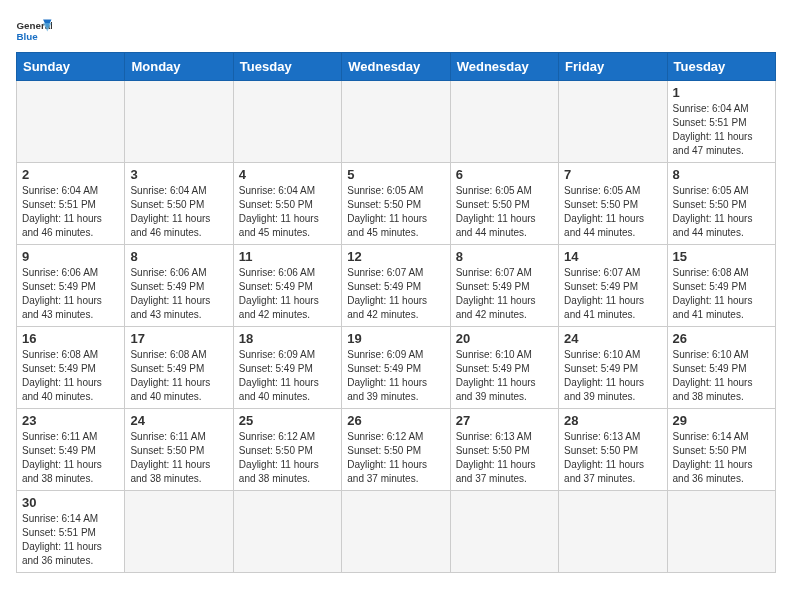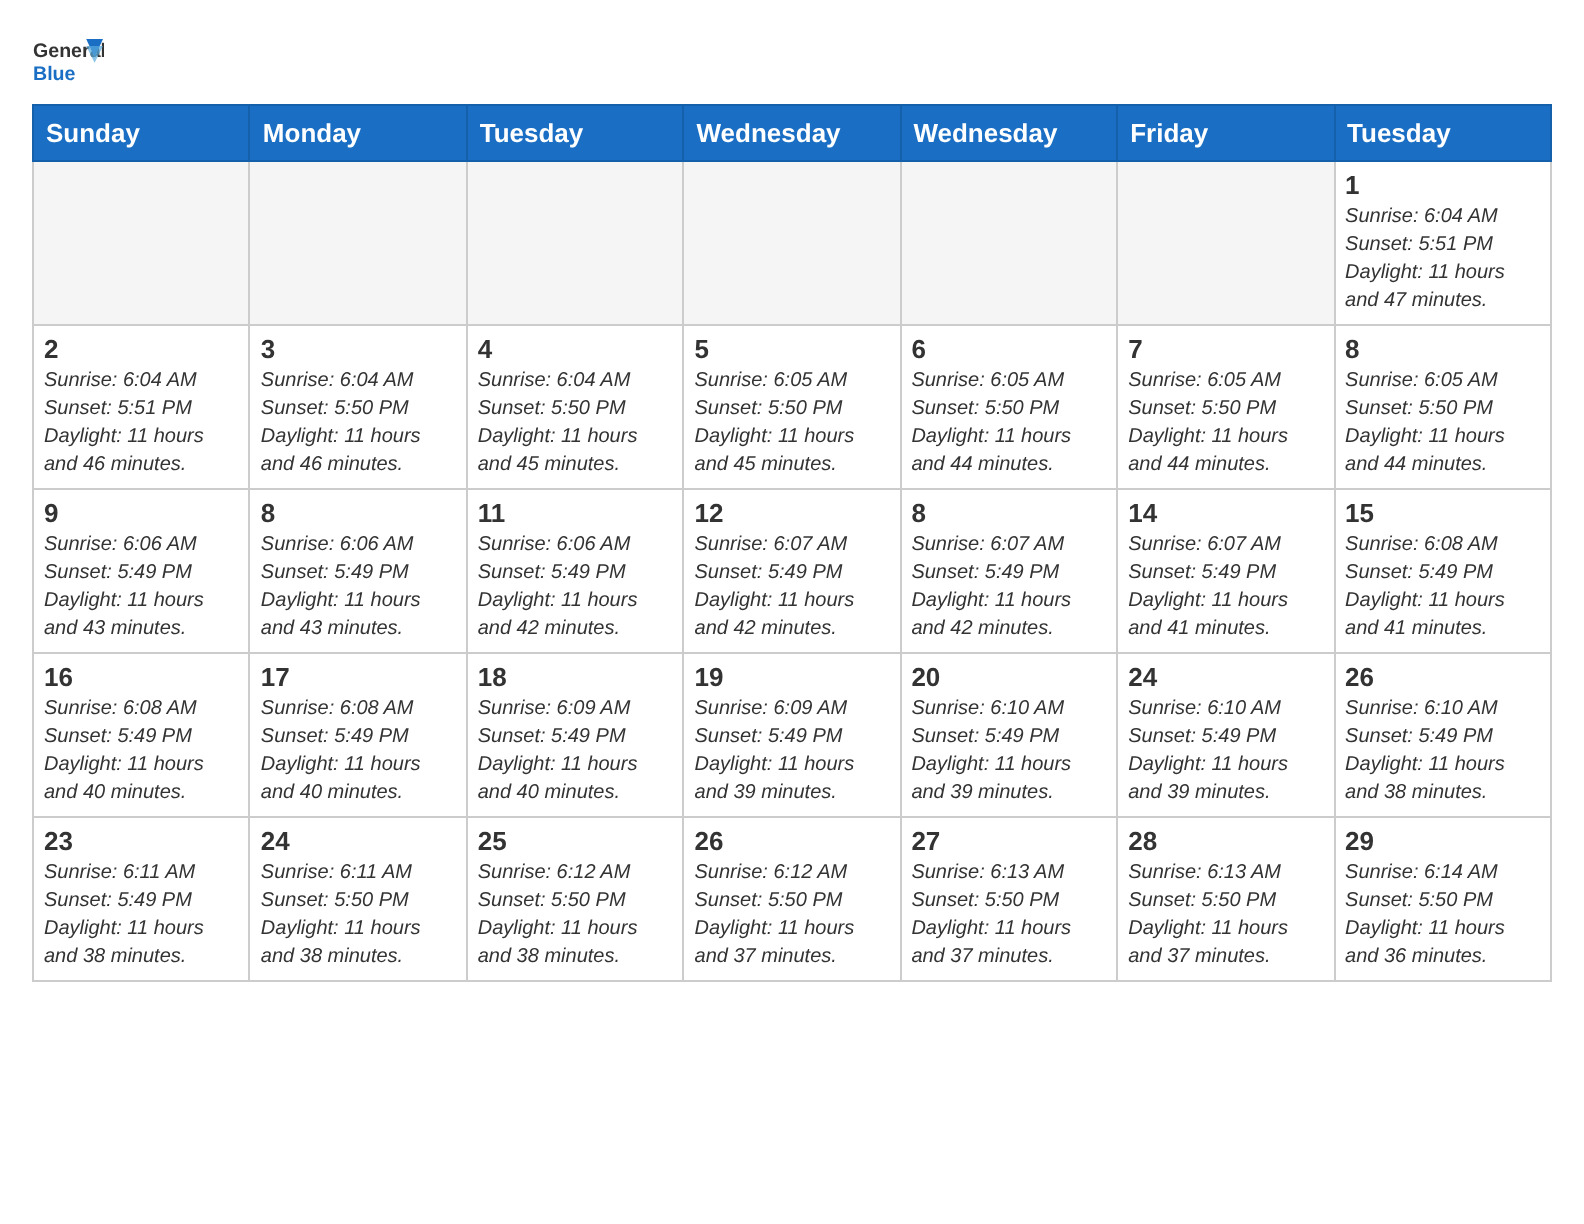--- a/index.html
+++ b/index.html
@@ -67,21 +67,20 @@
     .day-number {
       font-size: 13px;
       font-weight: bold;
       display: block;
       margin-bottom: 2px;
     }
     .day-info {
       font-size: 10px;
       line-height: 1.4;
       color: #333;
-      font-style: italic;
     }
     .last-row td {
       background: #f0f0f0;
     }
     .last-row td.has-data {
       background: #fff;
     }
   </style>
 </head>
 <body>
@@ -239,14 +238,26 @@
         </td>
         <td>
           <span class="day-number">28</span>
           <div class="day-info">Sunrise: 6:13 AM<br>Sunset: 5:50 PM<br>Daylight: 11 hours and 37 minutes.</div>
         </td>
         <td>
           <span class="day-number">29</span>
           <div class="day-info">Sunrise: 6:14 AM<br>Sunset: 5:50 PM<br>Daylight: 11 hours and 36 minutes.</div>
         </td>
       </tr>
+      <tr class="last-row">
+        <td class="has-data">
+          <span class="day-number">30</span>
+          <div class="day-info">Sunrise: 6:14 AM<br>Sunset: 5:51 PM<br>Daylight: 11 hours and 36 minutes.</div>
+        </td>
+        <td class="empty"></td>
+        <td class="empty"></td>
+        <td class="empty"></td>
+        <td class="empty"></td>
+        <td class="empty"></td>
+        <td class="empty"></td>
+      </tr>
     </tbody>
 </table>
 
 </body></html>

